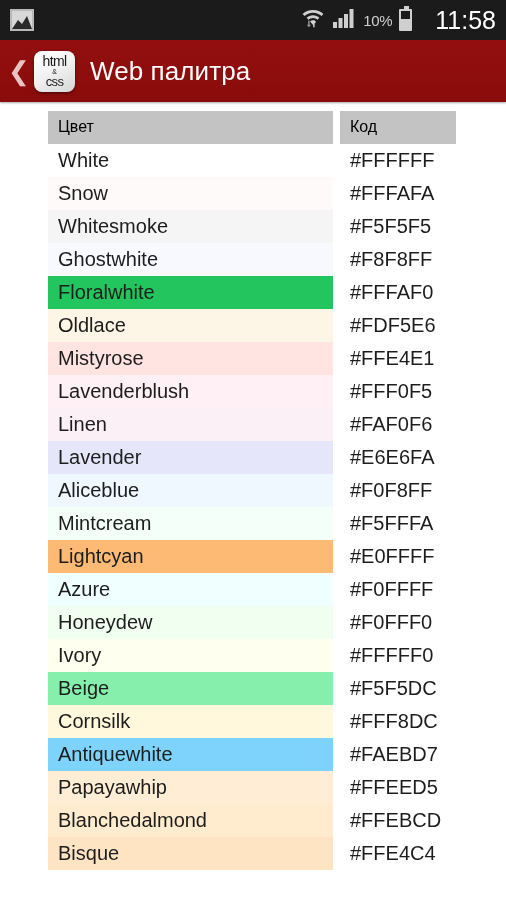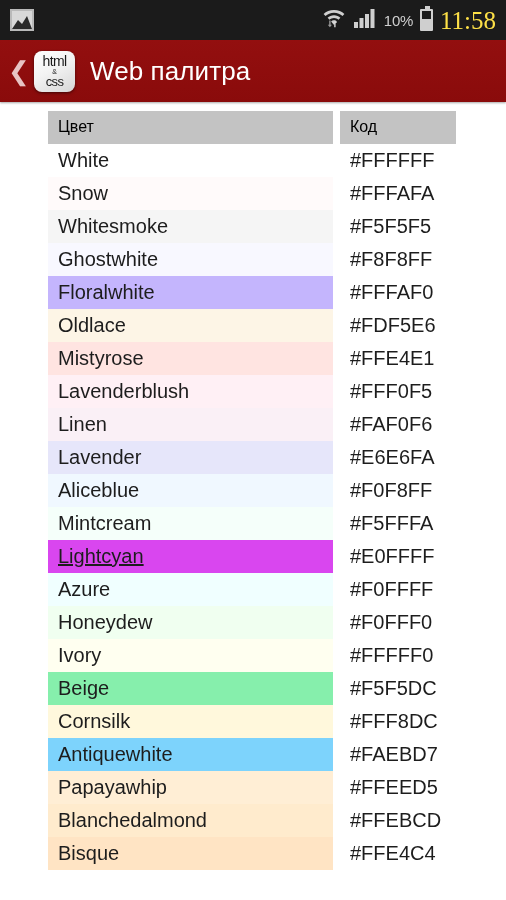--- a/index.html
+++ b/index.html
@@ -44,24 +44,23 @@
   .battery::before {
     content:""; position:absolute;
     top:-5px; left:3px; width:5px; height:3px;
     background:#cfcfcf;
   }
   .battery .fill {
     position:absolute; left:0; right:0; bottom:0;
     height:55%; background:#cfcfcf;
   }
   #clock {
-    color:#fde047; font-size:25px;
+    color:#ffffff; font-size:25px;
     letter-spacing:0px; line-height:1;
-    margin-left:0;
-    font-family:Liberation Serif, serif;
+    margin-left:16px;
   }
 
   
   #app-bar {
     height:62px; width:100%;
     background:#8f0d0d;
     background:linear-gradient(#930f0f,#8a0b0b);
     display:flex; align-items:center;
     padding-left:6px;
     box-shadow:0 1px 2px rgba(0,0,0,.35);
@@ -211,21 +210,21 @@
           <td class="name-cell" style="background: rgb(245, 245, 245);">Whitesmoke</td>
           <td class="gap-cell"></td>
           <td class="code-cell">#F5F5F5</td>
         </tr>
         <tr>
           <td class="name-cell" style="background: rgb(248, 248, 255);">Ghostwhite</td>
           <td class="gap-cell"></td>
           <td class="code-cell">#F8F8FF</td>
         </tr>
         <tr>
-          <td class="name-cell" style="background: #c4b5fd;">Floralwhite</td>
+          <td class="name-cell" style="background: #22c55e;">Floralwhite</td>
           <td class="gap-cell"></td>
           <td class="code-cell">#FFFAF0</td>
         </tr>
         <tr>
           <td class="name-cell" style="background: rgb(253, 245, 230);">Oldlace</td>
           <td class="gap-cell"></td>
           <td class="code-cell">#FDF5E6</td>
         </tr>
         <tr>
           <td class="name-cell" style="background: rgb(255, 228, 225);">Mistyrose</td>
@@ -251,21 +250,21 @@
           <td class="name-cell" style="background: rgb(240, 248, 255);">Aliceblue</td>
           <td class="gap-cell"></td>
           <td class="code-cell">#F0F8FF</td>
         </tr>
         <tr>
           <td class="name-cell" style="background: rgb(245, 255, 250);">Mintcream</td>
           <td class="gap-cell"></td>
           <td class="code-cell">#F5FFFA</td>
         </tr>
         <tr>
-          <td class="name-cell" style="background: #d946ef; text-decoration: underline;">Lightcyan</td>
+          <td class="name-cell" style="background: #fdba74;">Lightcyan</td>
           <td class="gap-cell"></td>
           <td class="code-cell">#E0FFFF</td>
         </tr>
         <tr>
           <td class="name-cell" style="background: rgb(240, 255, 255);">Azure</td>
           <td class="gap-cell"></td>
           <td class="code-cell">#F0FFFF</td>
         </tr>
         <tr>
           <td class="name-cell" style="background: rgb(240, 255, 240);">Honeydew</td>

